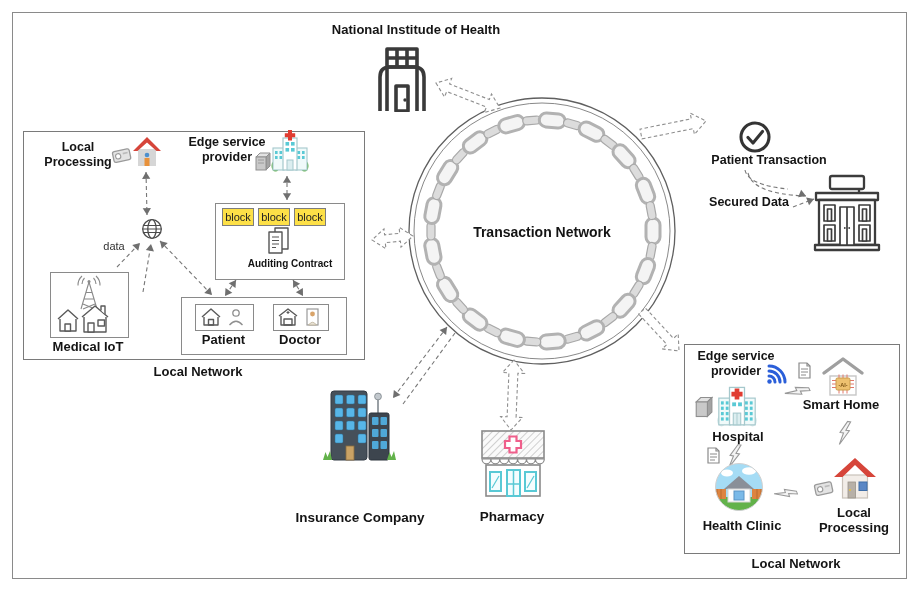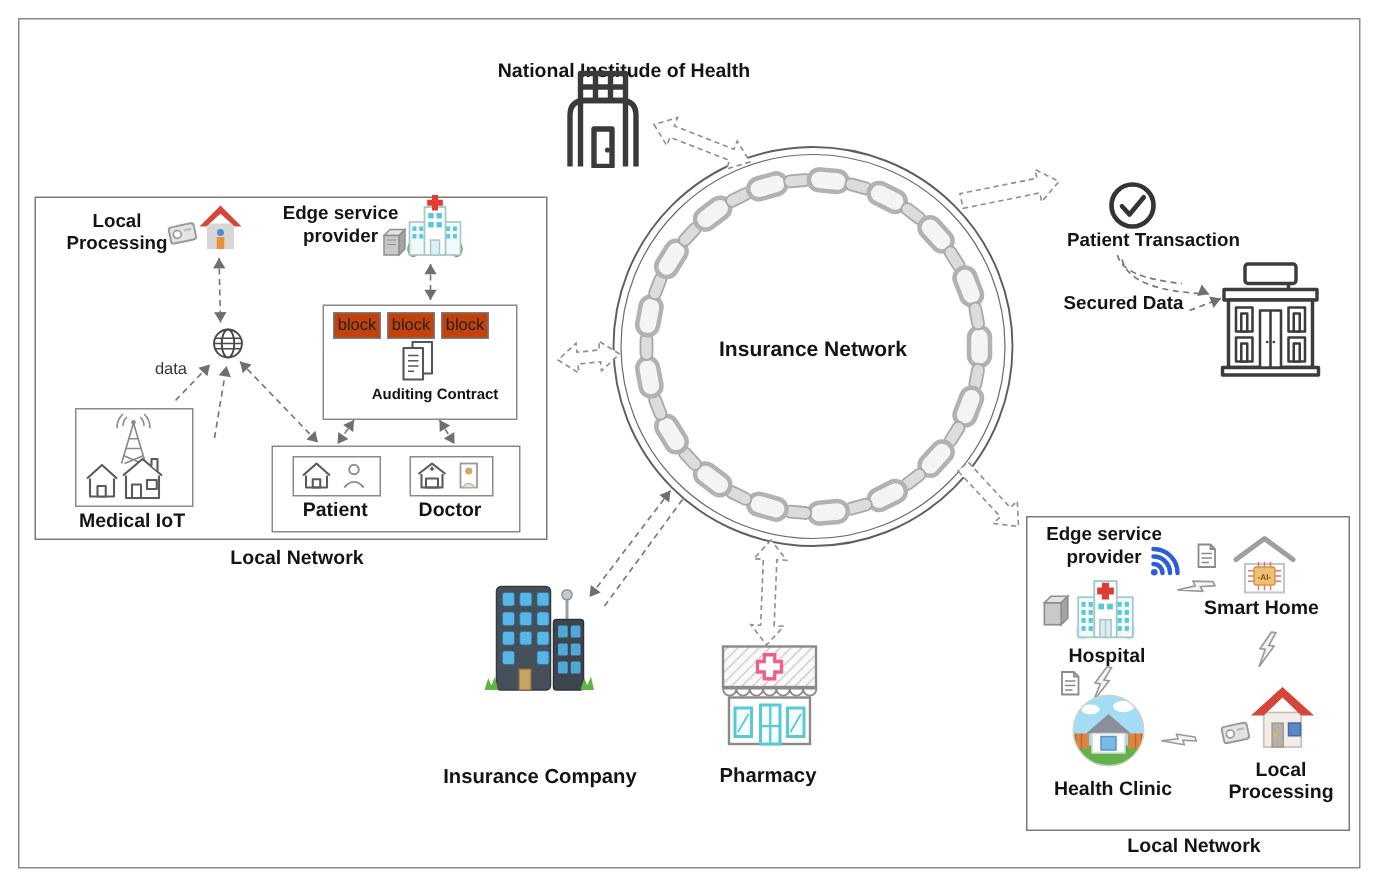--- a/index.html
+++ b/index.html
@@ -6,21 +6,21 @@
   #stage{position:relative;width:920px;height:593px;background:#fff;overflow:hidden;
          font-family:"Liberation Sans","DejaVu Sans",sans-serif;}
   .frame{position:absolute;left:12px;top:12px;right:13px;bottom:14px;border:1.6px solid #8a8a8a;}
   #net{position:absolute;left:0;top:0;}
   .abs{position:absolute;}
   .lbl{position:absolute;font-weight:bold;color:#141414;text-align:center;line-height:1.18;font-size:12.5px;}
   .f13{font-size:13px;} .f135{font-size:13.5px;}
   .plain{font-weight:normal;font-size:11px;color:#333;}
   .obox{position:absolute;border:1.5px solid #7a7a7a;}
   .ibox{position:absolute;border:1.3px solid #8a8a8a;background:#fff;}
-  .blockcell{position:absolute;border:1.3px solid #7d7d7d;background:#c2410c;font-size:11px;color:#222;
+  .blockcell{position:absolute;border:1.3px solid #7d7d7d;background:#fde047;font-size:11px;color:#222;
              display:flex;align-items:center;justify-content:center;}
 </style>
 </head>
 <body>
 
 <div id="stage">
   <div class="frame"></div>
 
   <svg id="net" width="920" height="593">
       <circle cx="542" cy="231" r="133" fill="#fff" stroke="#5f5f5f" stroke-width="1.3"></circle>
@@ -87,23 +87,23 @@
       <path d="M287 200 L282.8759890254283 193.14488997304844 L291.1240109745717 193.1448899730484 Z" fill="#6f6f6f"></path>
       <path d="M287 176 L291.1240109745717 182.85511002695156 L282.8759890254283 182.8551100269516 Z" fill="#6f6f6f"></path>
       <path d="M236 280 L225 296" fill="none" stroke="#777" stroke-width="1.1" stroke-dasharray="4 3"></path>
       <path d="M225 296 L225.4852594754248 288.014730859795 L232.28197535323557 292.68747302578987 Z" fill="#6f6f6f"></path>
       <path d="M236 280 L235.5147405245752 287.985269140205 L228.71802464676443 283.31252697421013 Z" fill="#6f6f6f"></path>
       <path d="M293 280 L303 296" fill="none" stroke="#777" stroke-width="1.1" stroke-dasharray="4 3"></path>
       <path d="M303 296 L295.8696446399753 292.37259976846127 L302.86395326424565 288.0011568782923 Z" fill="#6f6f6f"></path>
       <path d="M293 280 L300.1303553600247 283.62740023153873 L293.13604673575435 287.9988431217077 Z" fill="#6f6f6f"></path>
     </svg>
 
-  <div class="lbl" style="left:462px;top:224px;width:160px;font-size:14px;">Insurance Network</div>
-
-  <div class="lbl f13" style="left:312px;top:22px;width:208px;margin-top:17px;">National Institude of Health</div>
+  <div class="lbl" style="left:462px;top:224px;width:160px;font-size:14px;">Transaction Network</div>
+
+  <div class="lbl f13" style="left:312px;top:22px;width:208px;">National Institude of Health</div>
   <svg class="abs" style="left:372px;top:46px;" width="60" height="66" viewBox="0 0 60 66">
     <g fill="none" stroke="var(--icon_dark,#3a3a3a)" stroke-width="3.6" stroke-linejoin="round">
       <path d="M8 65 V31 q0-10 10-10 h24 q10 0 10 10 v34"></path>
       <path d="M15 21 v44 M45 21 v44"></path>
       <rect x="15" y="3" width="30" height="18"></rect>
       <path d="M15 12 h30 M25 3 v18 M35 3 v18"></path>
       <rect x="24" y="40" width="12" height="25"></rect>
     </g>
     <circle cx="33" cy="54" r="1.7" fill="var(--icon_dark,#3a3a3a)"></circle>
   </svg>

